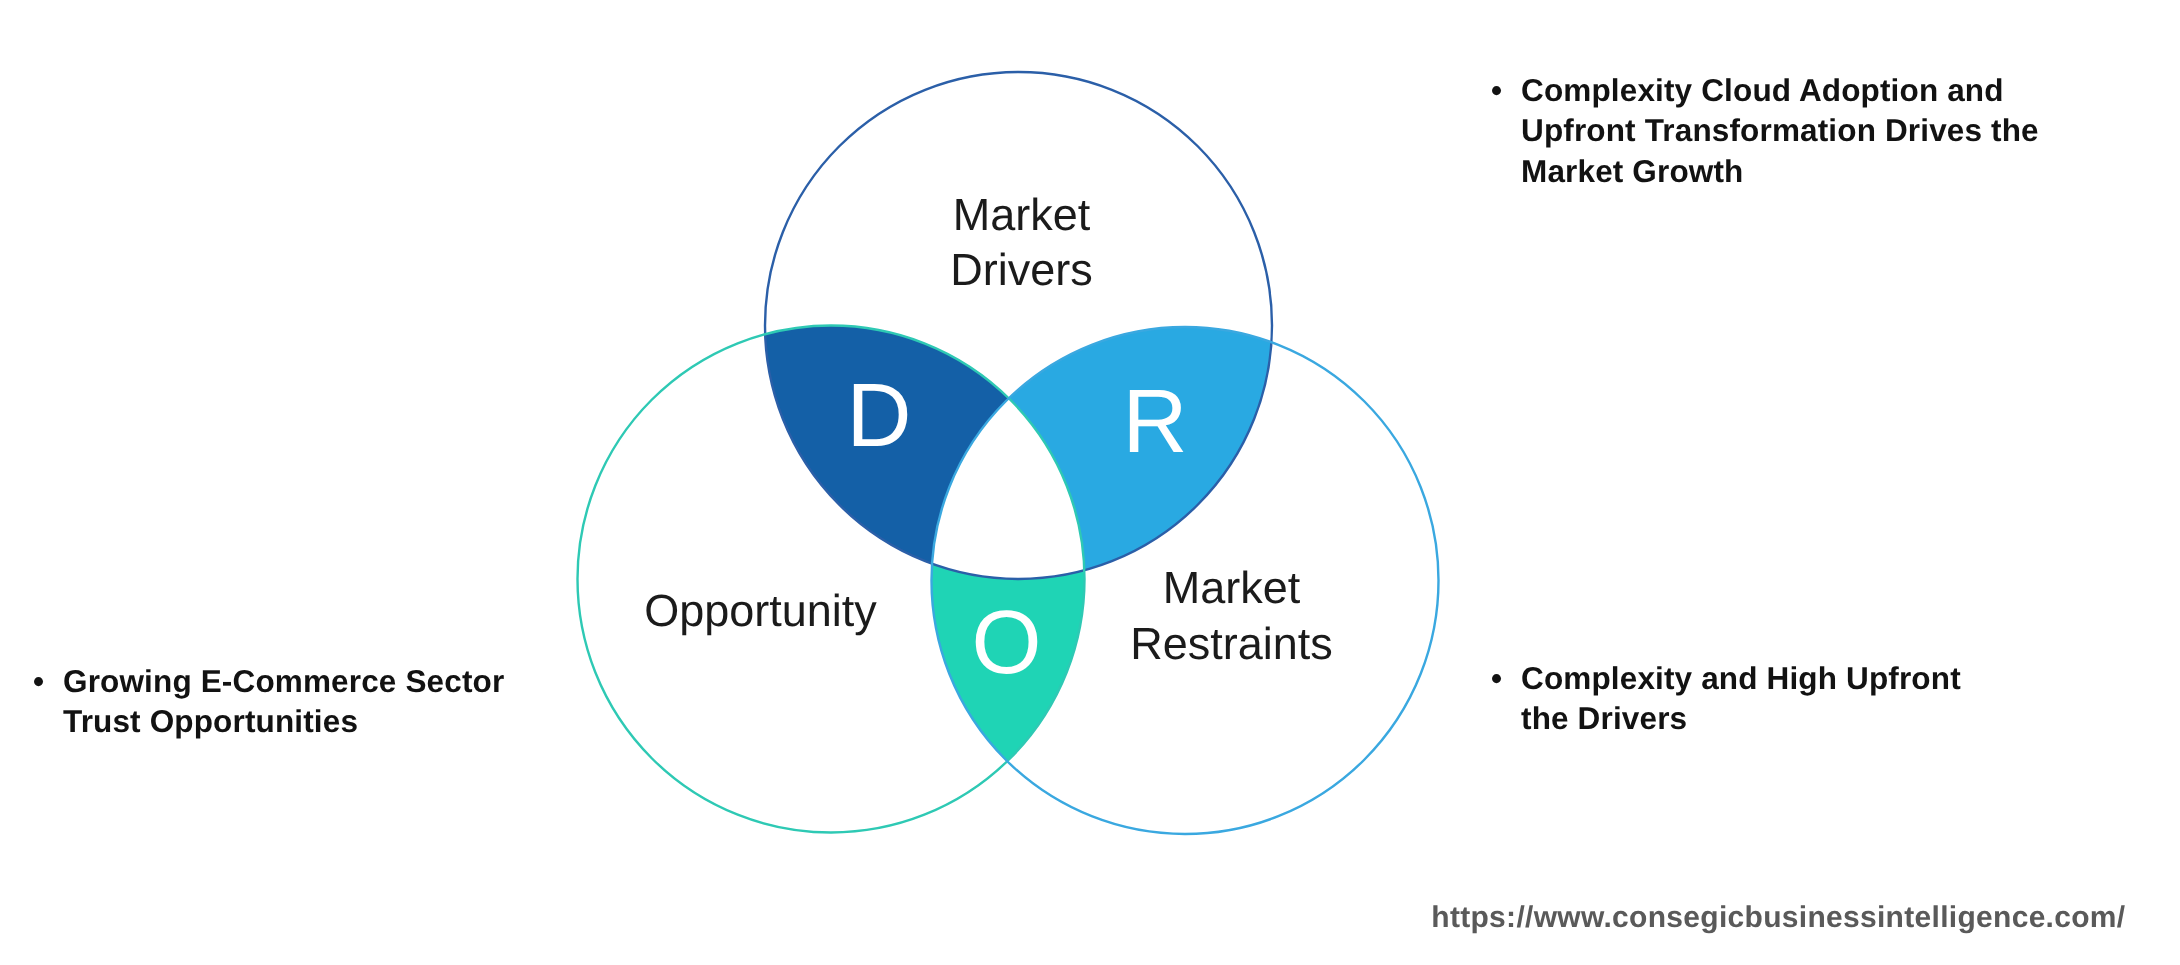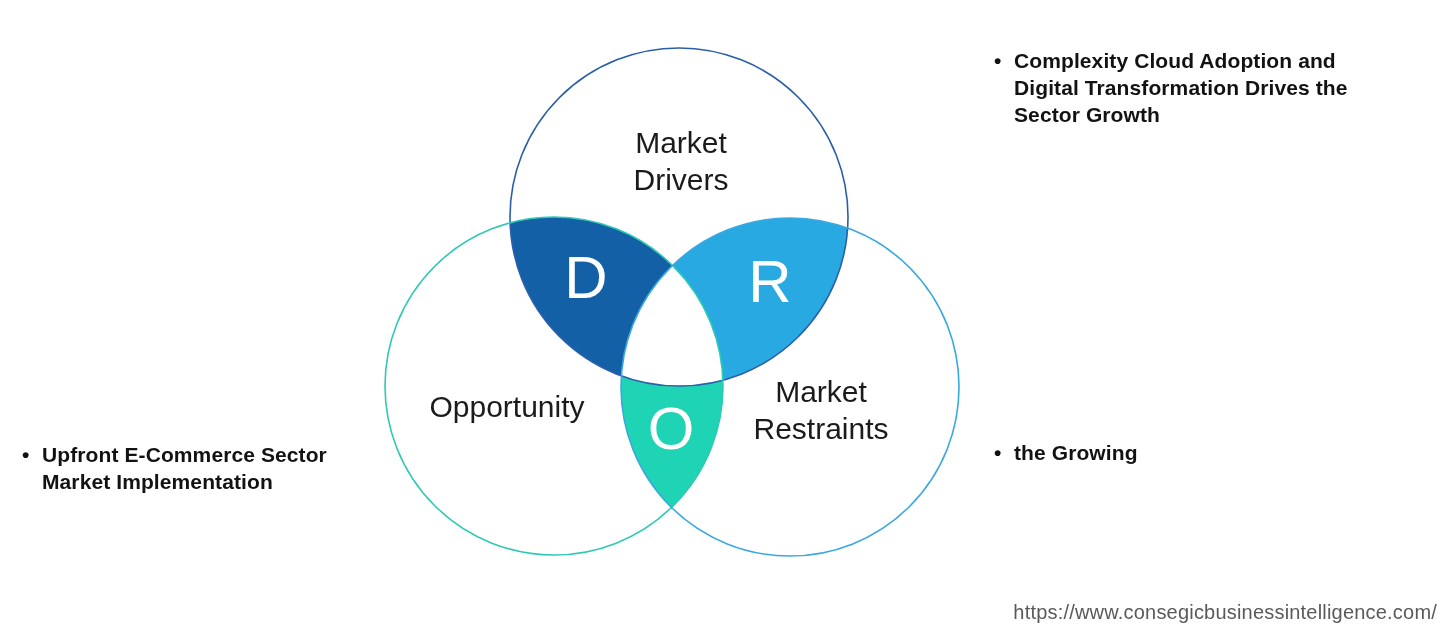--- a/index.html
+++ b/index.html
@@ -48,25 +48,25 @@
     width: 12px;
     margin-right: 8px;
     font-size: 21px;
     line-height: 27px;
   }
   .bullet-left      { left: 22px;  top: 441px; }
   .bullet-top-right { left: 994px; top: 47px;  }
   .bullet-bot-right { left: 994px; top: 439px; }
   .footer-url {
     position: absolute;
-    right: 16px;
+    right: 36px;
     top: 601px;
     font-size: 20px;
     color: #5a5a5a;
-    font-weight: 400;
+    font-weight: 700;
     letter-spacing: 0.2px;
   }
 </style>
 </head>
 <body>
 
 <div class="stage">
 
   <svg class="venn-svg" width="1453" height="643" viewBox="0 0 1453 643">
     <defs>
@@ -118,36 +118,37 @@
     <text class="venn-label" x="821" y="439" text-anchor="middle">Restraints</text>
 
     <text class="region-letter" x="586" y="277" text-anchor="middle" dominant-baseline="central">D</text>
     <text class="region-letter" x="770" y="281" text-anchor="middle" dominant-baseline="central">R</text>
     <text class="region-letter" x="671" y="428" text-anchor="middle" dominant-baseline="central">O</text>
   </svg>
 
   <div class="bullet bullet-left">
     <span class="marker">•</span>
     <span class="lines">
-      <div>Upfront E-Commerce Sector</div>
-      <div>Market Implementation</div>
+      <div>Growing E-Commerce Sector</div>
+      <div>Trust Opportunities</div>
     </span>
   </div>
 
   <div class="bullet bullet-top-right">
     <span class="marker">•</span>
     <span class="lines">
       <div>Complexity Cloud Adoption and</div>
-      <div>Digital Transformation Drives the</div>
-      <div>Sector Growth</div>
+      <div>Upfront Transformation Drives the</div>
+      <div>Market Growth</div>
     </span>
   </div>
 
   <div class="bullet bullet-bot-right">
     <span class="marker">•</span>
     <span class="lines">
-      <div>the Growing</div>
+      <div>Complexity and High Upfront</div>
+      <div>the Drivers</div>
     </span>
   </div>
 
   <div class="footer-url">https://www.consegicbusinessintelligence.com/</div>
 
 </div>
 
 </body></html>

